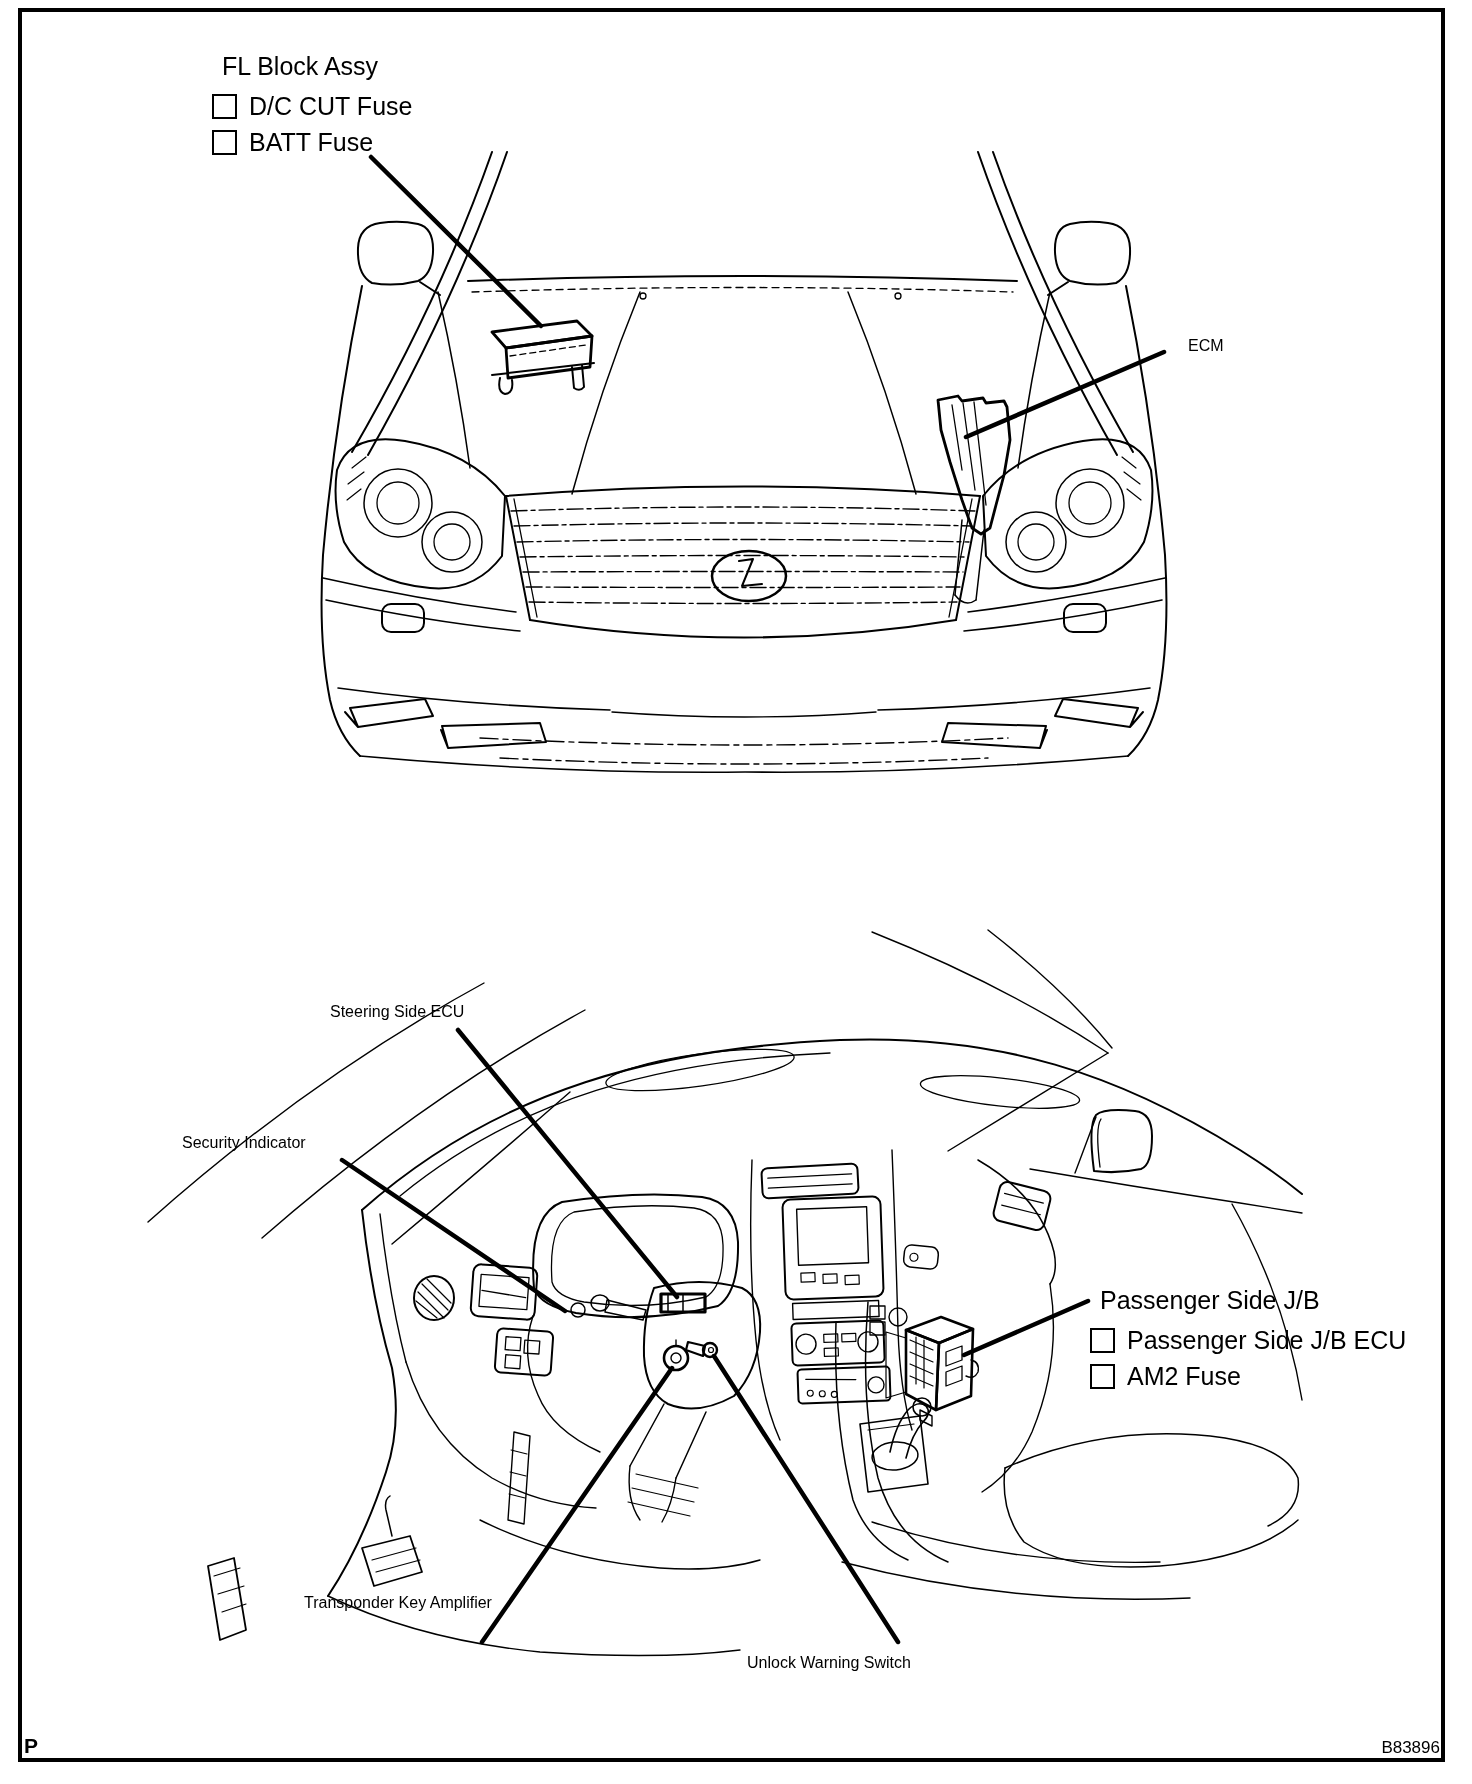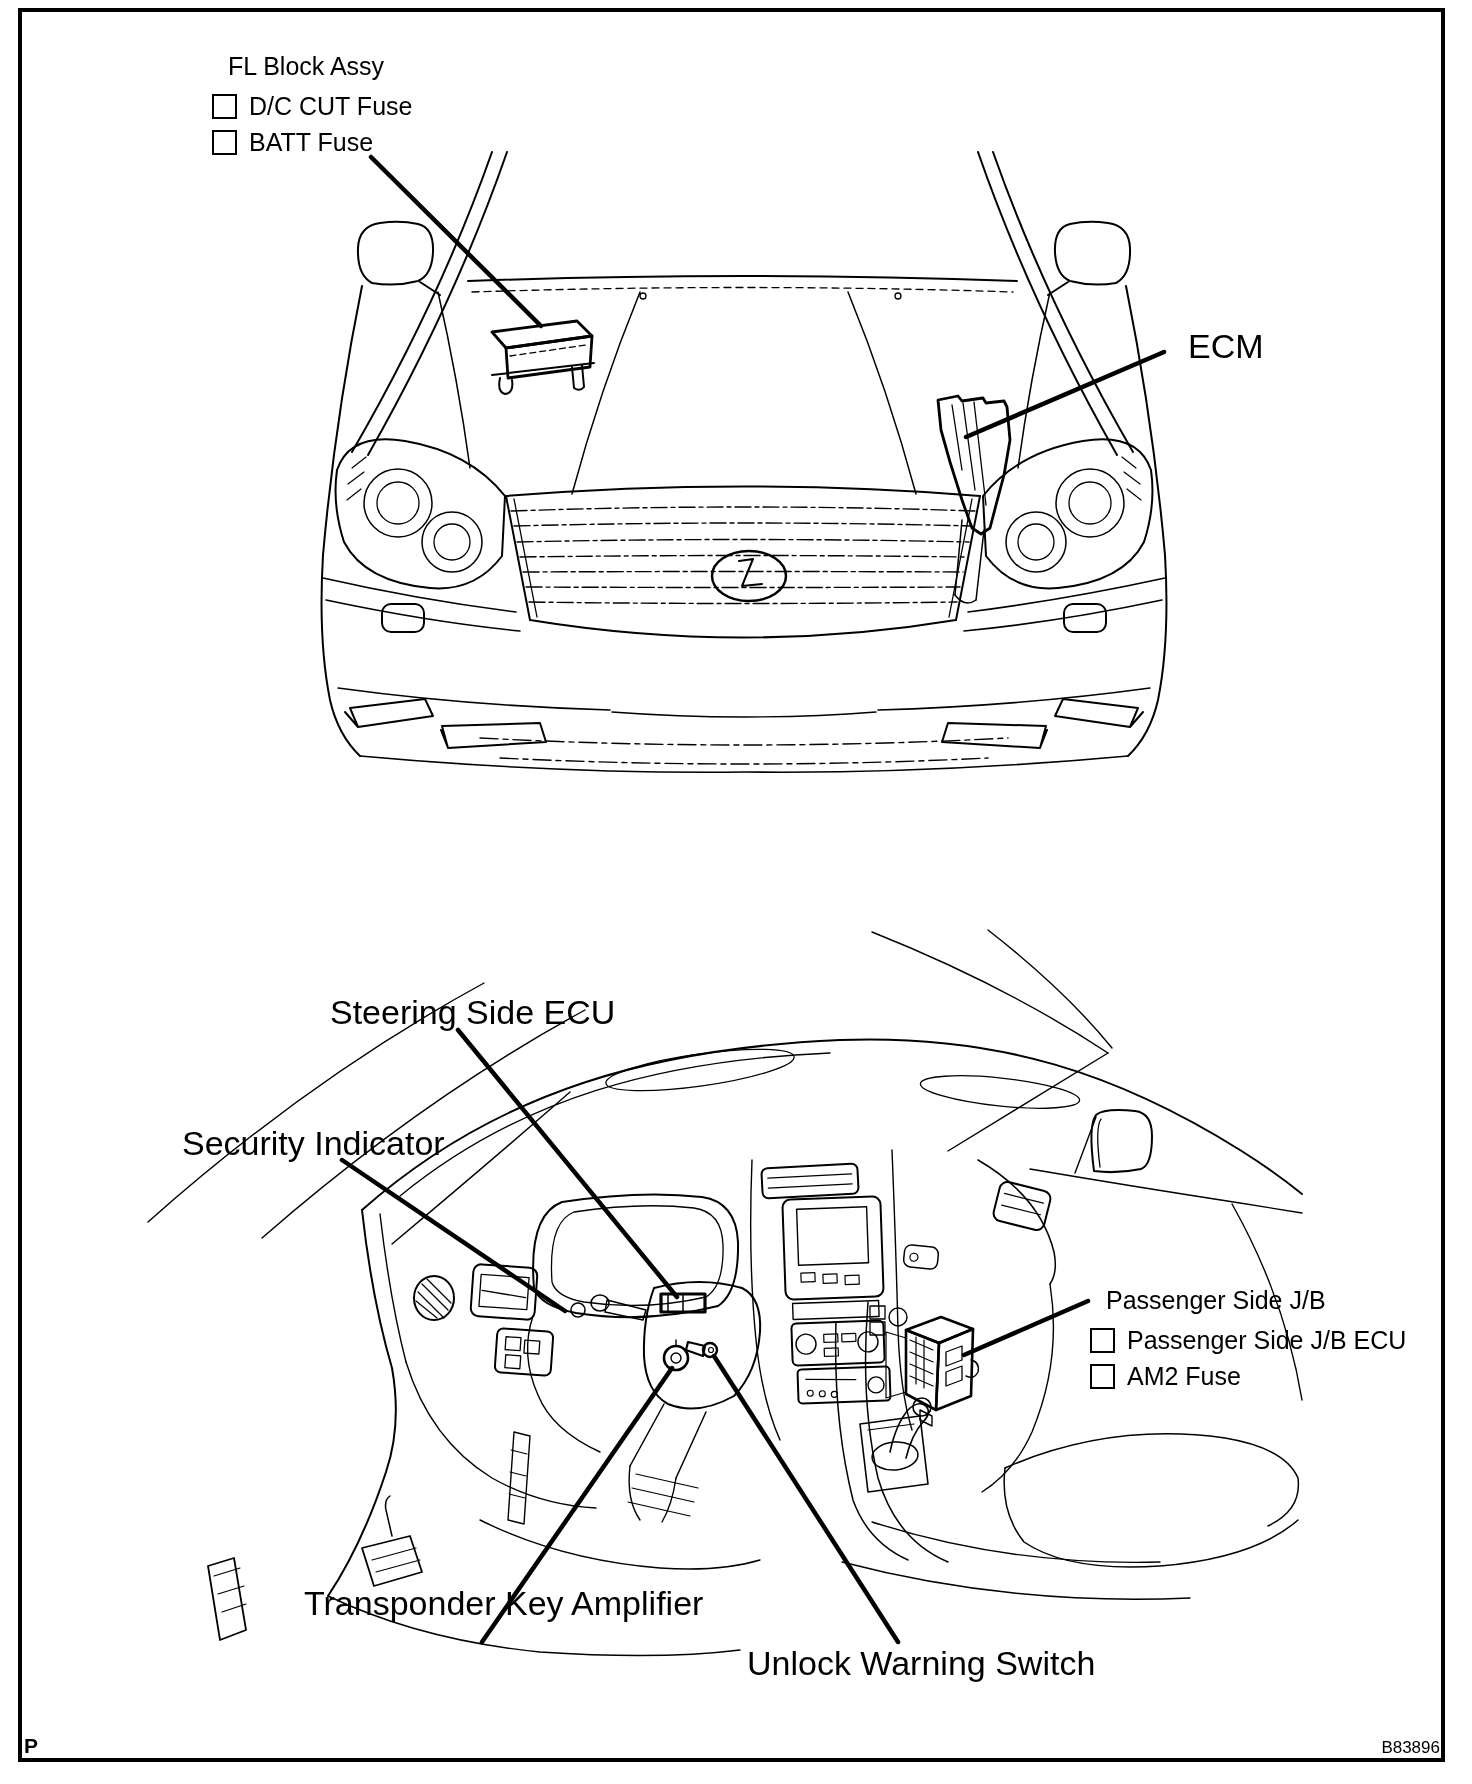--- a/index.html
+++ b/index.html
@@ -6,23 +6,23 @@
   #page{
     position:relative;width:1472px;height:1784px;background:#ffffff;
     font-family:"Liberation Sans","DejaVu Sans",sans-serif;color:#000;
     overflow:hidden;
   }
   #frame{
     position:absolute;left:18px;top:8px;width:1427px;height:1754px;
     border:4px solid #000;box-sizing:border-box;
   }
   svg.art{position:absolute;left:0;top:0;}
-  .lbl{position:absolute;font-size:34px;line-height:30px;white-space:nowrap;}
+  .lbl{position:absolute;font-size:16px;line-height:30px;white-space:nowrap;}
   .lbl-block{position:absolute;font-size:25px;white-space:nowrap;}
-  .lbl-block .title{display:block;margin-left:16px;line-height:32px;margin-bottom:6px;}
+  .lbl-block .title{display:block;margin-left:10px;line-height:32px;margin-bottom:6px;}
   .lbl-block .row{display:flex;align-items:center;height:36px;}
   .cb{
     display:inline-block;width:21px;height:21px;border:2px solid #000;
     margin-right:12px;flex:0 0 auto;background:#fff;
   }
   #page-marker{position:absolute;left:24px;top:1734px;font-size:21px;font-weight:bold;}
   #figure-code{position:absolute;right:32px;top:1738px;font-size:17px;}
 </style>
 </head>
 <body>

